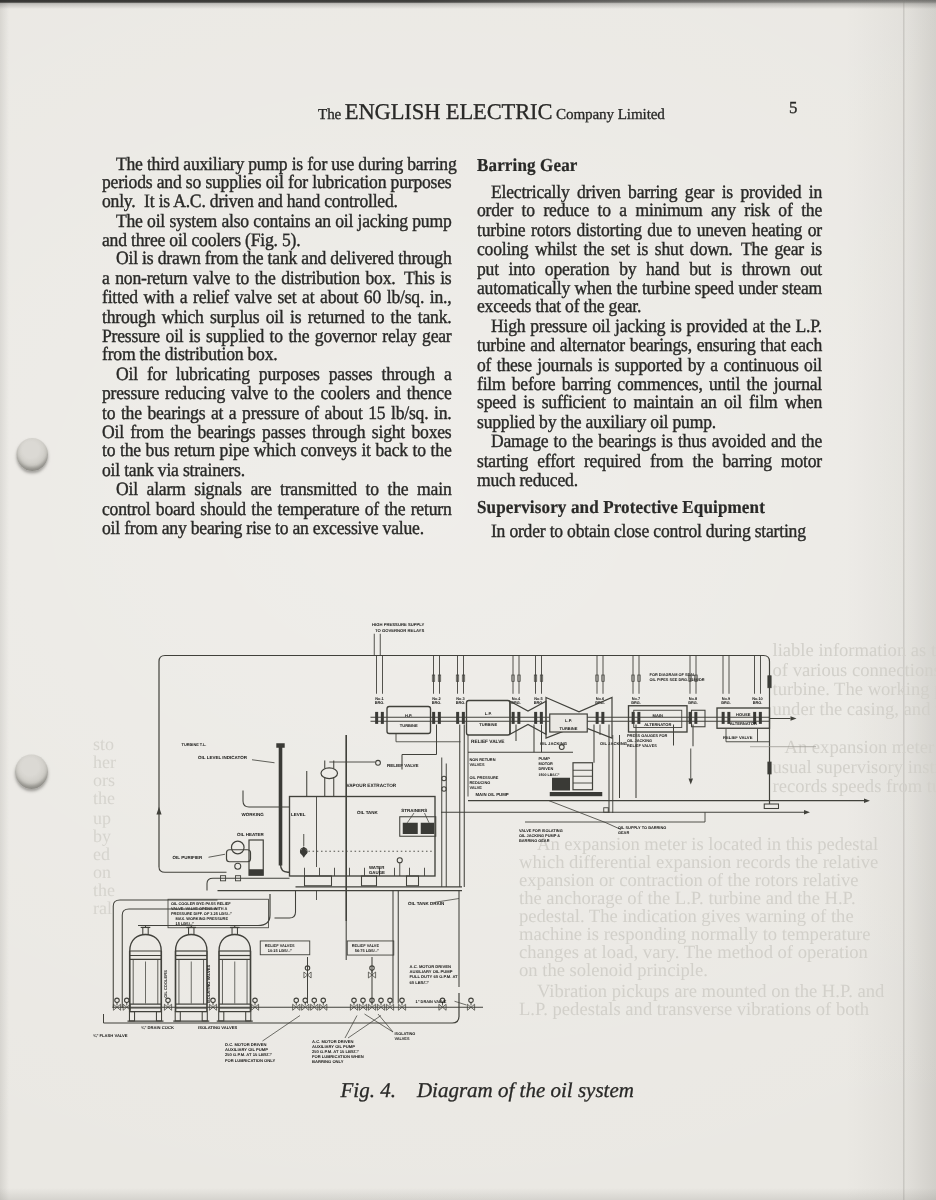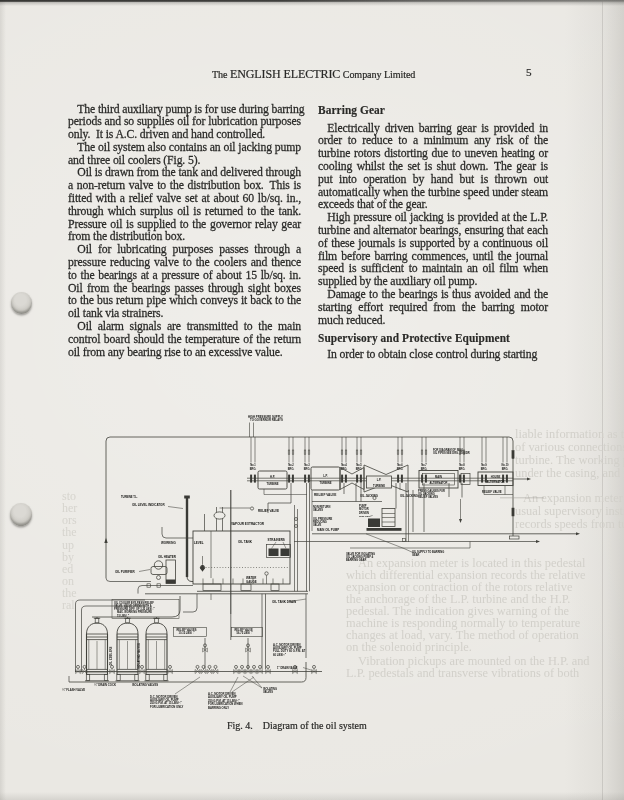--- a/index.html
+++ b/index.html
@@ -30,21 +30,21 @@
 <div class="abs" style="left:602px;top:0;width:1px;height:800px;background:rgba(130,128,122,0.25)"></div>
 
 <div class="abs" style="left:11px;top:292px;width:21px;height:22px;border-radius:50%;filter:blur(0.4px);
   background:radial-gradient(circle at 46% 36%, #dbd9d4 30%, #ceccc6 58%, #a9a7a1 85%, #807e78 100%);
   box-shadow:0 1.5px 2px rgba(100,98,94,0.55), inset 0 -2.5px 2.5px rgba(70,68,64,0.35)"></div>
 
 <div class="abs" style="left:10px;top:503px;width:22px;height:23px;border-radius:50%;filter:blur(0.4px);
   background:radial-gradient(circle at 46% 36%, #dbd9d4 30%, #ceccc6 58%, #a9a7a1 85%, #807e78 100%);
   box-shadow:0 1.5px 2px rgba(100,98,94,0.55), inset 0 -2.5px 2.5px rgba(70,68,64,0.35)"></div>
 
-<div class="abs" style="left:212px;top:66.5px;font-size:10.1px;white-space:nowrap;letter-spacing:-0.08px;-webkit-text-stroke:0.2px #292927">The <span style="font-size:12px">ENGLISH ELECTRIC</span> Company Limited</div>
+<div class="abs" style="left:212px;top:66.5px;font-size:10.1px;white-space:nowrap;letter-spacing:-0.08px;-webkit-text-stroke:0.2px #292927">The <span style="font-size:15px">ENGLISH ELECTRIC</span> Company Limited</div>
 
 <div class="abs" style="left:526px;top:65.5px;font-size:11.2px;-webkit-text-stroke:0.2px #292927">5</div>
 
 <div class="abs col colL" style="left:68px;top:102.5px">
 <div class="line" style="text-indent:10px">The third auxiliary pump is for use during barring</div>
 <div class="line">periods and so supplies oil for lubrication purposes</div>
 <div class="line end">only. It is A.C. driven and hand controlled.</div>
 <div class="line" style="text-indent:10px">The oil system also contains an oil jacking pump</div>
 <div class="line end">and three oil coolers (Fig. 5).</div>
 <div class="line" style="text-indent:10px">Oil is drawn from the tank and delivered through</div>
@@ -692,13 +692,13 @@
 <line x1="232" y1="692" x2="254" y2="677" stroke="#41413b" stroke-width="0.5"></line>
 </g>
 
 <text x="94" y="686" font-size="2.75" text-anchor="start" fill="#151513" font-weight="bold" font-family="&quot;Liberation Sans&quot;,sans-serif">¾ʺ DRAIN COCK</text>
 
 <text x="132" y="686" font-size="2.75" text-anchor="start" fill="#151513" font-weight="bold" font-family="&quot;Liberation Sans&quot;,sans-serif">ISOLATING VALVES</text>
 
 <text x="62" y="691" font-size="2.75" text-anchor="start" fill="#151513" font-weight="bold" font-family="&quot;Liberation Sans&quot;,sans-serif">¾ʺ FLASH VALVE</text>
 </svg>
 
-<div class="abs" style="left:227px;top:720px;font-size:10px;white-space:nowrap;-webkit-text-stroke:0.2px #292927">Fig. 4. Diagram of the oil system</div>
+<div class="abs" style="left:227px;top:720px;font-size:14px;font-style:italic;white-space:nowrap;-webkit-text-stroke:0.2px #292927">Fig. 4. Diagram of the oil system</div>
 
 </body></html>

